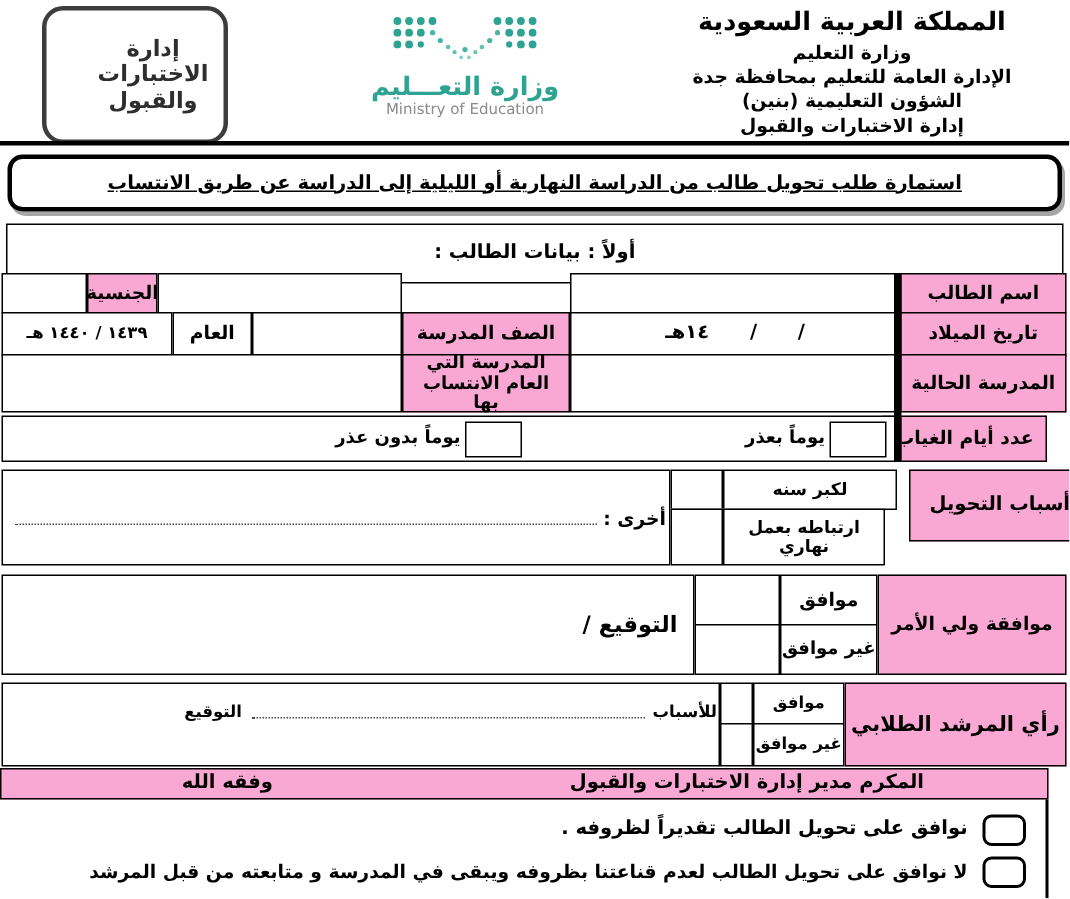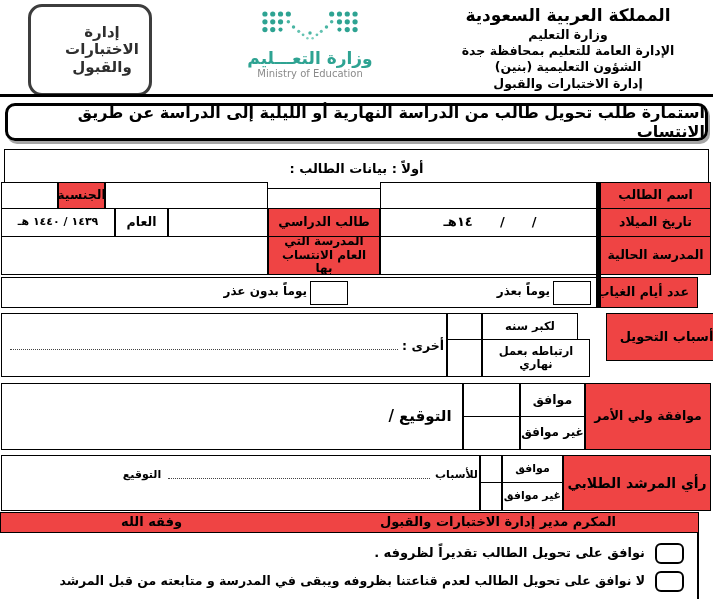--- a/index.html
+++ b/index.html
@@ -2,21 +2,21 @@
 <html lang="ar" dir="rtl"><head>
 <meta charset="utf-8">
 <style>
   html,body{margin:0;padding:0;background:#fff;}
   #page{position:relative;width:713px;height:599px;background:#fff;overflow:hidden;
         font-family:"DejaVu Sans",sans-serif;font-weight:bold;color:#000;direction:rtl;}
   .abs{position:absolute;box-sizing:border-box;}
   .cell{position:absolute;box-sizing:border-box;border:1.5px solid #000;
         display:flex;align-items:center;justify-content:center;text-align:center;
         font-size:12.5px;line-height:1.15;background:#fff;}
-  .lbl{background:#ef4444;}
+  .lbl{background:#f9a8d4;}
   .dots{border-bottom:1.6px dotted #444;}
   .chkbox{position:absolute;box-sizing:border-box;border:2.5px solid #000;border-radius:6px;background:#fff;}
   .sq{position:absolute;box-sizing:border-box;border:1.6px solid #000;background:#fff;}
   .teal{color:#2ea392;}
   .stamp{position:absolute;border:3px solid #3d3d3d;border-radius:14px;
          display:flex;flex-direction:column;align-items:center;justify-content:center;
          color:#2e2e2e;font-size:15px;line-height:1.15;text-align:center;letter-spacing:0.5px;}
   .hdr-line{font-size:12.5px;line-height:1.3;}
   .nowrap{white-space:nowrap;}
 </style>
@@ -75,54 +75,54 @@
     <div style="font-size:17px;line-height:1.35;">المملكة العربية السعودية</div>
     <div class="hdr-line">وزارة التعليم</div>
     <div class="hdr-line">الإدارة العامة للتعليم بمحافظة جدة</div>
     <div class="hdr-line">الشؤون التعليمية (بنين)</div>
     <div class="hdr-line">إدارة الاختبارات والقبول</div>
   </div>
 
   <div class="abs" style="left:0;top:94px;width:713px;height:3px;background:#000;"></div>
 
   <div class="abs" style="left:5px;top:103px;width:703px;height:38px;border:3px solid #000;border-radius:10px;
-       display:flex;align-items:center;justify-content:center;font-size:16px;box-shadow:2px 3px 0 rgba(0,0,0,0.35);">استمارة طلب تحويل طالب من الدراسة النهارية أو الليلية إلى الدراسة عن طريق الانتساب</div>
+       display:flex;align-items:center;justify-content:center;font-size:13px;box-shadow:2px 3px 0 rgba(0,0,0,0.35);text-decoration:underline;">استمارة طلب تحويل طالب من الدراسة النهارية أو الليلية إلى الدراسة عن طريق الانتساب</div>
 
   <div class="cell" style="left:4px;top:149px;width:705px;height:40px;font-size:13px;">أولاً : بيانات الطالب :</div>
 
   <div class="cell lbl" style="left:600px;top:182px;width:111px;height:27px;">اسم الطالب</div>
   <div class="cell" style="left:380px;top:182px;width:220px;height:27px;"></div>
   <div class="cell lbl" style="left:268px;top:182px;width:112px;height:27px;margin-top:44px;">رقم السجل المدني</div>
   <div class="cell" style="left:105px;top:182px;width:163px;height:27px;"></div>
   <div class="cell lbl" style="left:58px;top:182px;width:47px;height:27px;">الجنسية</div>
   <div class="cell" style="left:1px;top:182px;width:57px;height:27px;"></div>
 
   <div class="cell lbl" style="left:600px;top:207.5px;width:111px;height:30px;">تاريخ الميلاد</div>
   <div class="cell" style="left:380px;top:207.5px;width:220px;height:30px;font-size:13px;">/&nbsp;&nbsp;&nbsp;&nbsp;&nbsp;&nbsp;/&nbsp;&nbsp;&nbsp;&nbsp;&nbsp;&nbsp;١٤هـ</div>
-  <div class="cell lbl" style="left:268px;top:207.5px;width:112px;height:30px;">طالب الدراسي</div>
+  <div class="cell lbl" style="left:268px;top:207.5px;width:112px;height:30px;">الصف المدرسة</div>
   <div class="cell" style="left:168px;top:207.5px;width:100px;height:30px;"></div>
   <div class="cell" style="left:115px;top:207.5px;width:53px;height:30px;">العام</div>
   <div class="cell" style="left:1px;top:207.5px;width:114px;height:30px;font-size:11px;">١٤٣٩ / ١٤٤٠ هـ</div>
 
   <div class="cell lbl" style="left:600px;top:236px;width:111px;height:39px;">المدرسة الحالية</div>
   <div class="cell" style="left:380px;top:236px;width:220px;height:39px;"></div>
   <div class="cell lbl" style="left:268px;top:236px;width:112px;height:39px;padding:0 4px;font-size:12px;">المدرسة التي العام الانتساب بها</div>
   <div class="cell" style="left:1px;top:236px;width:267px;height:39px;"></div>
 
   <div class="cell lbl" style="left:588px;top:277px;width:110px;height:31px;">عدد أيام الغياب</div>
   <div class="cell" style="left:1px;top:277px;width:600px;height:31px;"></div>
   <div class="sq" style="left:553px;top:281px;width:38px;height:24px;"></div>
   <div class="abs nowrap" style="left:468px;top:284px;width:82px;text-align:right;font-size:12px;">يوماً بعذر</div>
   <div class="sq" style="left:310px;top:281px;width:38px;height:24px;"></div>
   <div class="abs nowrap" style="left:212px;top:284px;width:95px;text-align:right;font-size:12px;">يوماً بدون عذر</div>
 
   <div class="abs" style="left:596px;top:182px;width:4.5px;height:126px;background:#000;"></div>
 
   <div class="cell lbl" style="left:590px;top:313px;width:121px;height:48px;font-size:13px;margin-left:16px;">أسباب التحويل</div>
-  <div class="cell" style="left:482px;top:313px;width:96px;height:27px;font-size:11.5px;">لكبر سنه</div>
+  <div class="cell" style="left:482px;top:313px;width:116px;height:27px;font-size:11.5px;">لكبر سنه</div>
   <div class="cell" style="left:482px;top:338.5px;width:108px;height:38.5px;font-size:11.5px;">ارتباطه بعمل نهاري</div>
   <div class="cell" style="left:447px;top:313px;width:35px;height:27px;"></div>
   <div class="cell" style="left:447px;top:338.5px;width:35px;height:38.5px;"></div>
   <div class="cell" style="left:1px;top:313px;width:446px;height:64px;"></div>
   <div class="abs nowrap" style="left:400px;top:338px;width:44px;font-size:12.5px;">أخرى :</div>
   <div class="abs dots" style="left:10px;top:334px;width:388px;height:16px;"></div>
 
   <div class="cell lbl" style="left:585px;top:383px;width:126px;height:67px;font-size:12.5px;">موافقة ولي الأمر</div>
   <div class="cell" style="left:520px;top:383px;width:65px;height:34px;font-size:12.5px;">موافق</div>
   <div class="cell" style="left:520px;top:415.5px;width:65px;height:34.5px;font-size:12px;">غير موافق</div>

